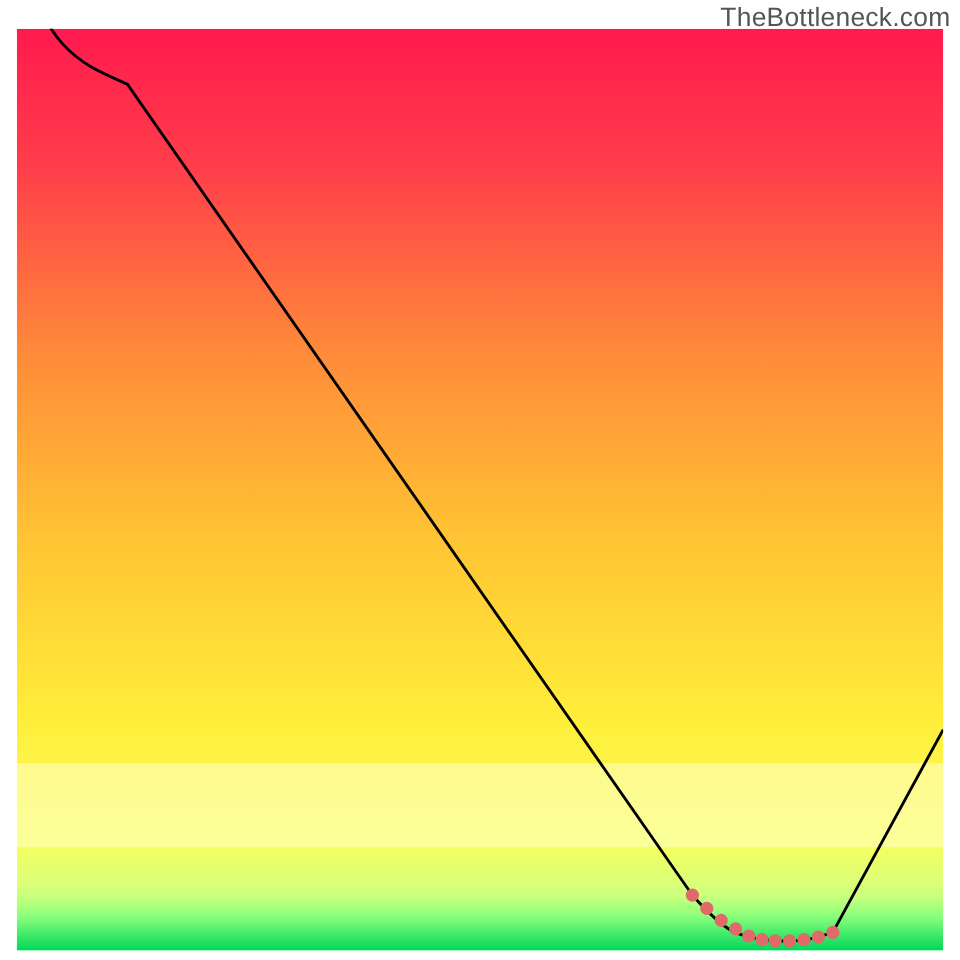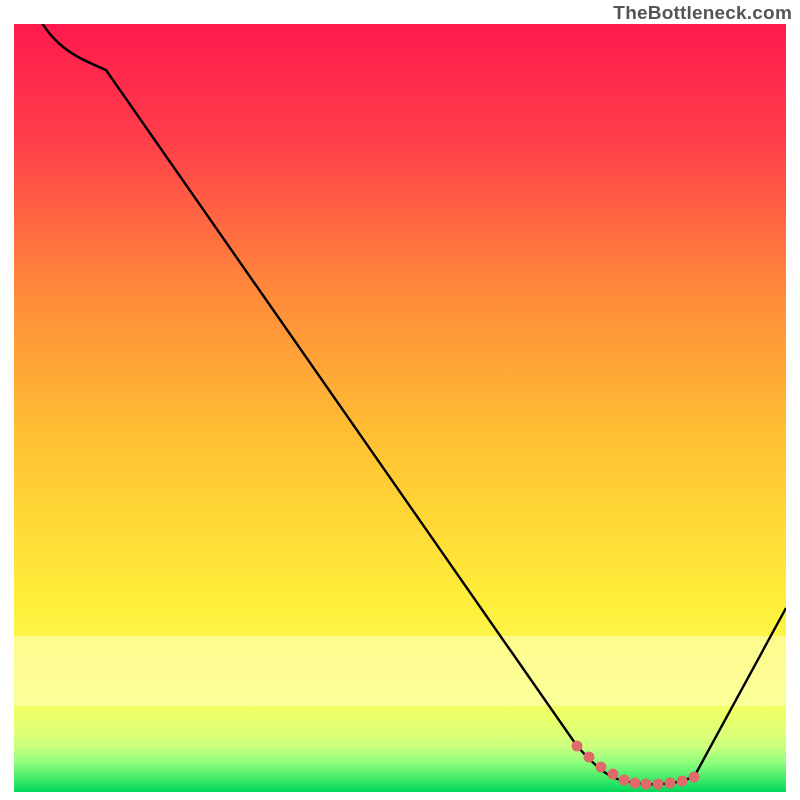--- a/index.html
+++ b/index.html
@@ -13,22 +13,22 @@
   }
   .container {
     position: relative;
     width: 800px;
     height: 800px;
   }
   .attribution {
     position: absolute;
     top: 2px;
     right: 8px;
-    font-size: 19px;
-    font-weight: 700;
+    font-size: 22px;
+    font-weight: 400;
     color: #555;
     z-index: 10;
     letter-spacing: 0.2px;
   }
   .plot-area {
     position: absolute;
     left: 14px;
     top: 24px;
     width: 772px;
     height: 768px;

